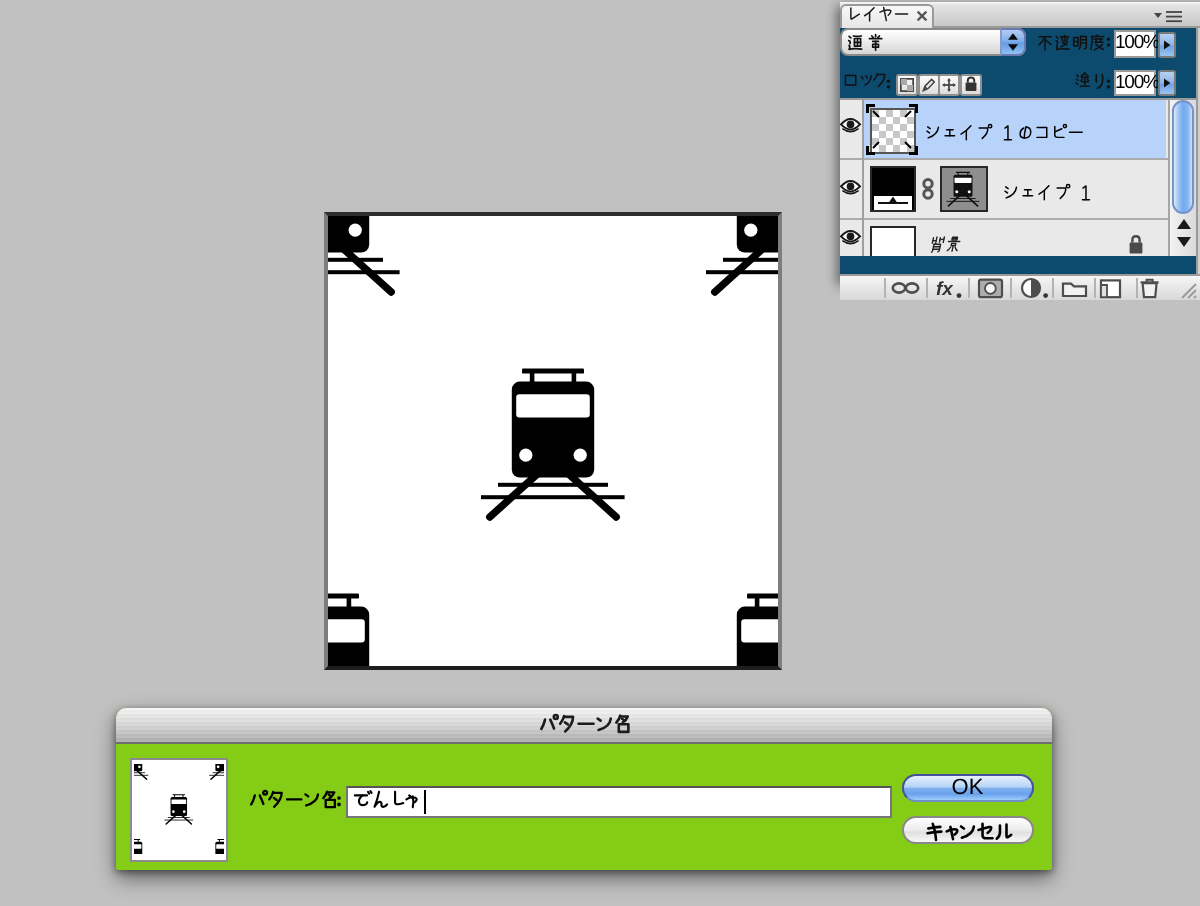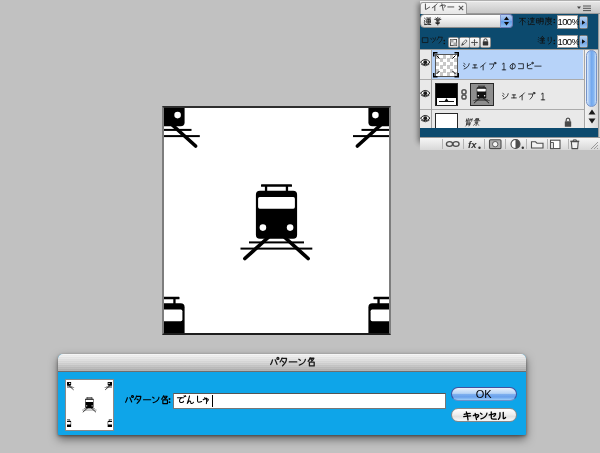--- a/index.html
+++ b/index.html
@@ -525,21 +525,21 @@
       <g stroke="#9a9a9a" stroke-width="1">
           <line x1="171" y1="11" x2="178" y2="4"></line>
           <line x1="174" y1="11" x2="178" y2="7"></line>
           <line x1="177" y1="11" x2="178" y2="10"></line>
         </g>
     </svg>
   </div>
 </div>
 
 <div class="abs" style="left:57.5px;top:354px;width:468.5px;height:80.5px;border-radius:5px 5px 1px 1px;
-  box-shadow:0 4px 10px rgba(0,0,0,0.5), 0 1px 3px rgba(0,0,0,0.4);background:#0ea5e9;">
+  box-shadow:0 4px 10px rgba(0,0,0,0.5), 0 1px 3px rgba(0,0,0,0.4);background:#84cc16;">
 
   <div class="abs" style="left:0;top:0;width:468.5px;height:17.5px;border-radius:5px 5px 0 0;
     background:repeating-linear-gradient(180deg, rgba(255,255,255,0.07) 0 1px, rgba(0,0,0,0.02) 1px 2px), linear-gradient(#f6f6f6,#d2d2d2 55%,#ababab);border-bottom:1px solid #6e6e6e;"></div>
   <div class="abs" style="left:211.5px;top:3px;">
       <svg width="47" height="10" viewBox="0 0 47 10" style="display:block;overflow:visible">
         <g fill="none" stroke="#1c1c1c" stroke-width="1.25" stroke-linecap="round" stroke-linejoin="round">
           <g transform="translate(0.00,0.00) scale(1.040)">
             <path d="M3.4,2.7 Q2.8,5.2 1.6,7.2"></path>
             <path d="M5.9,2.7 Q6.9,4.8 7.7,7.0"></path>
             <circle cx="8.55" cy="1.40" r="0.95" fill="none"></circle>

